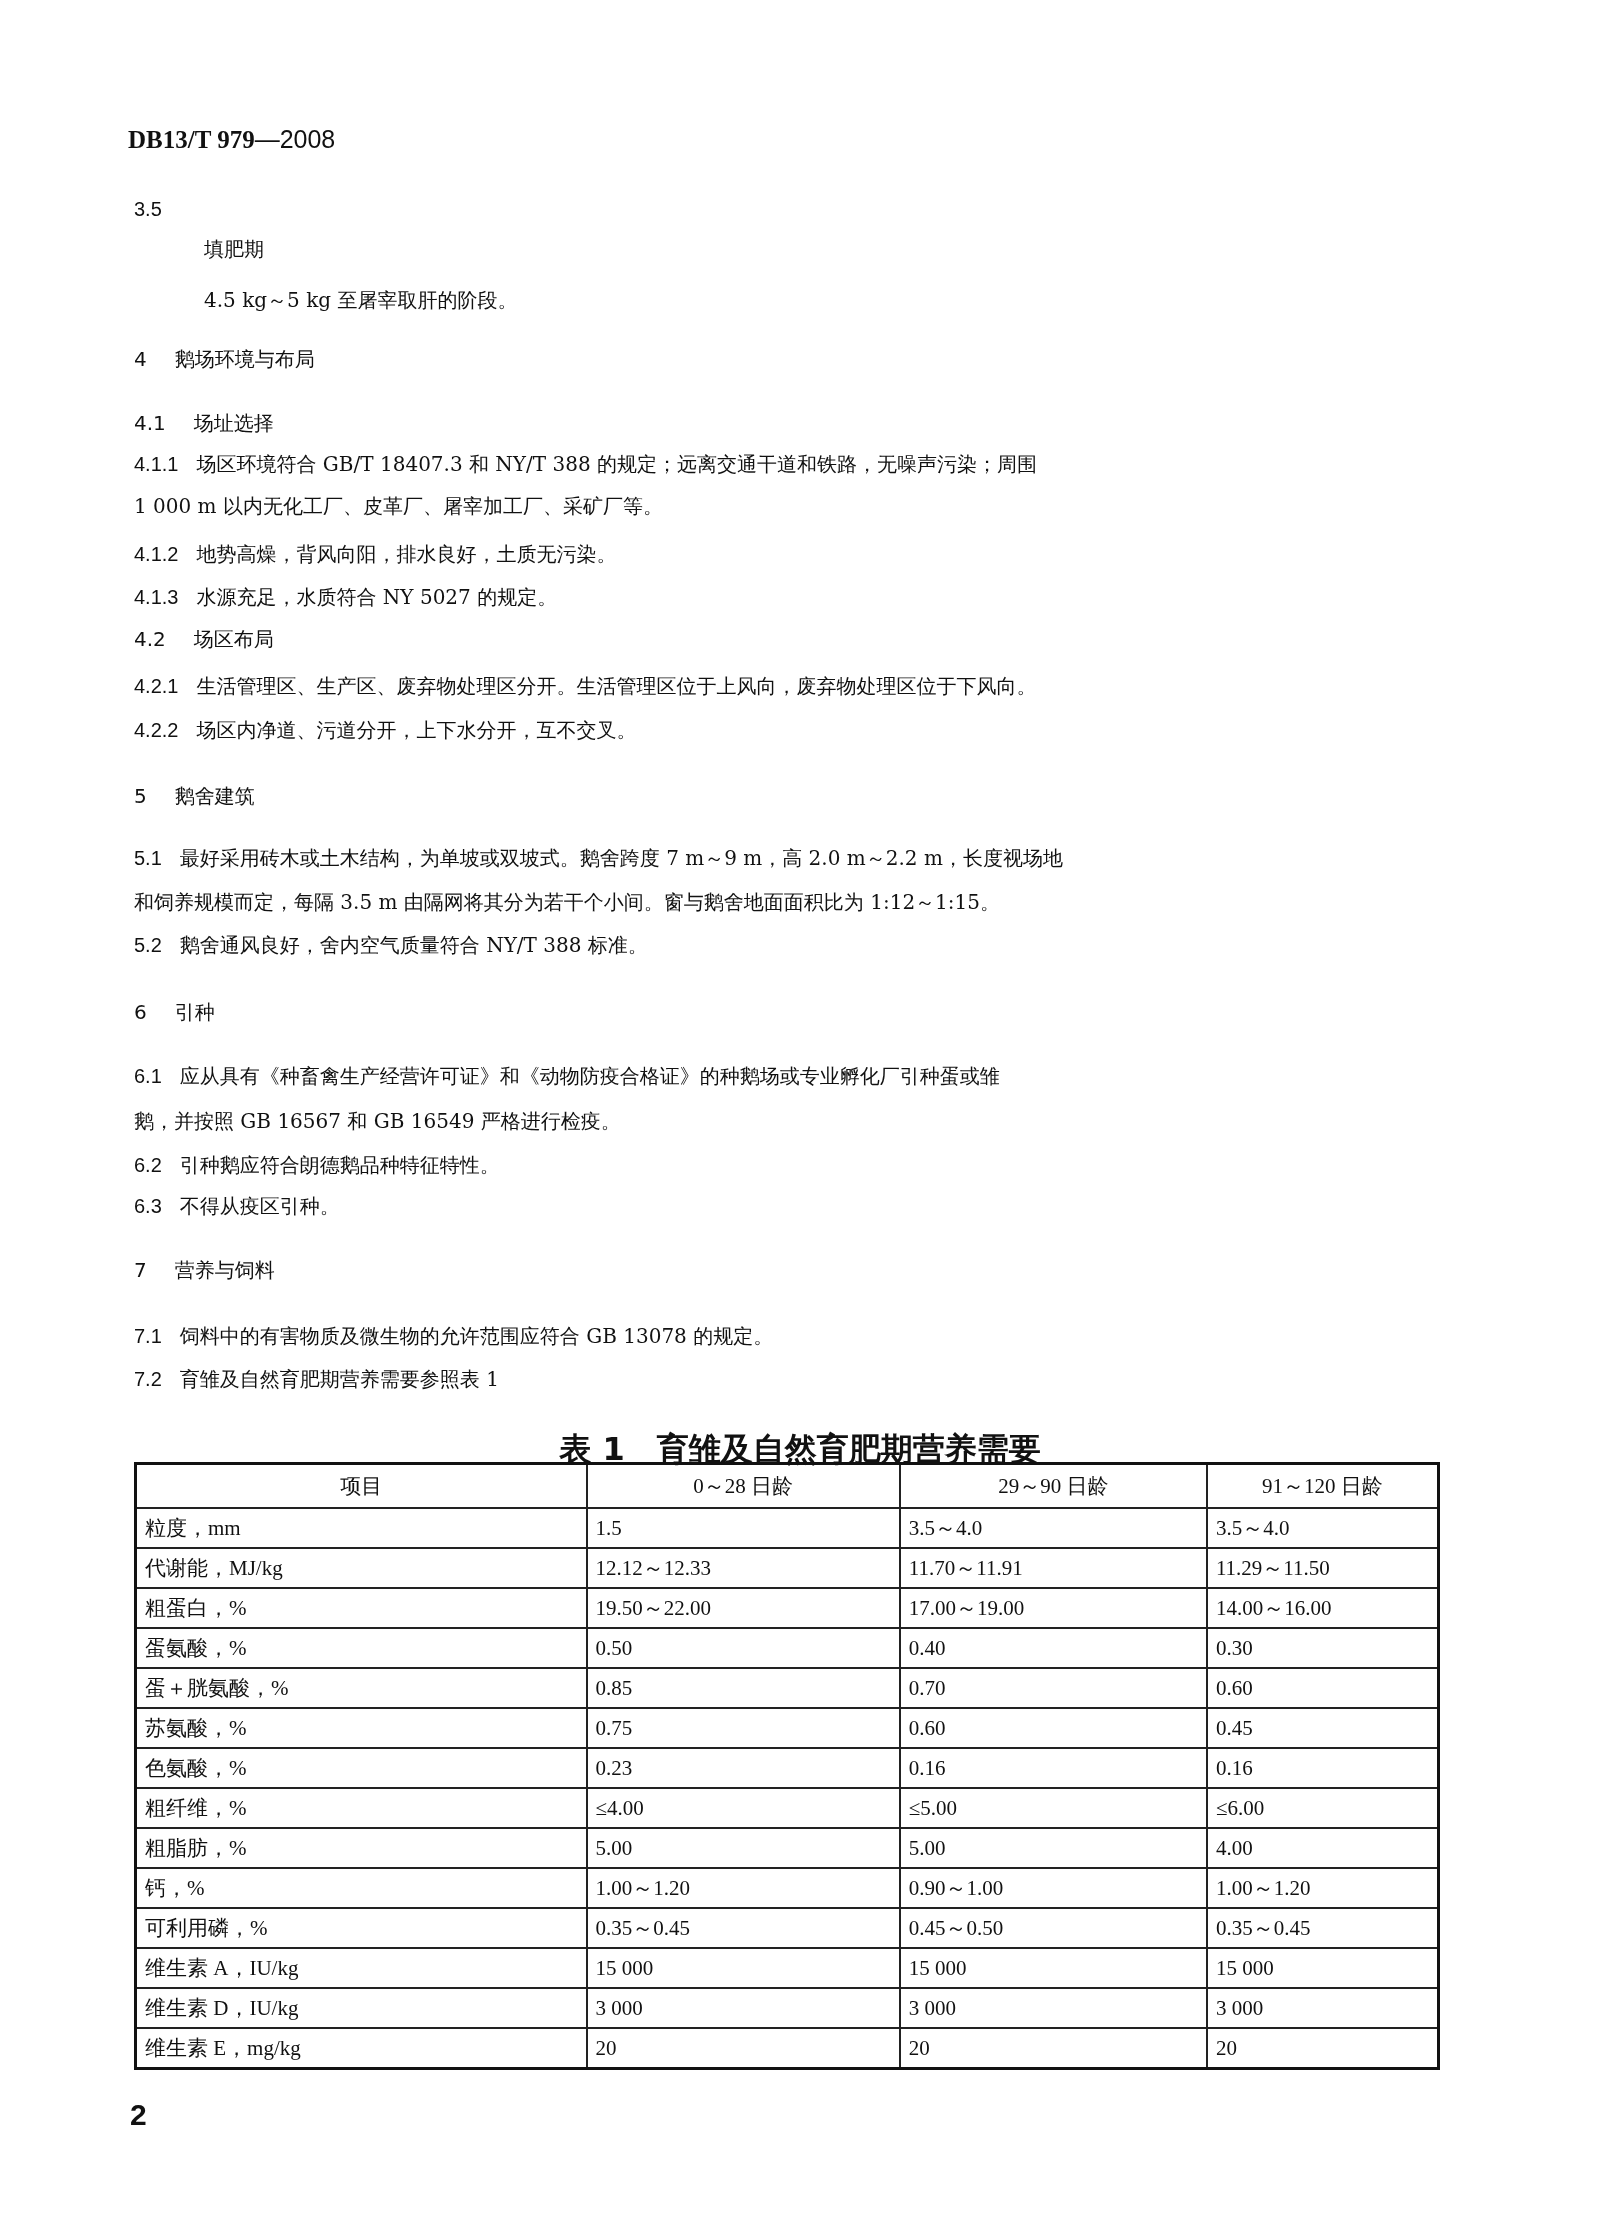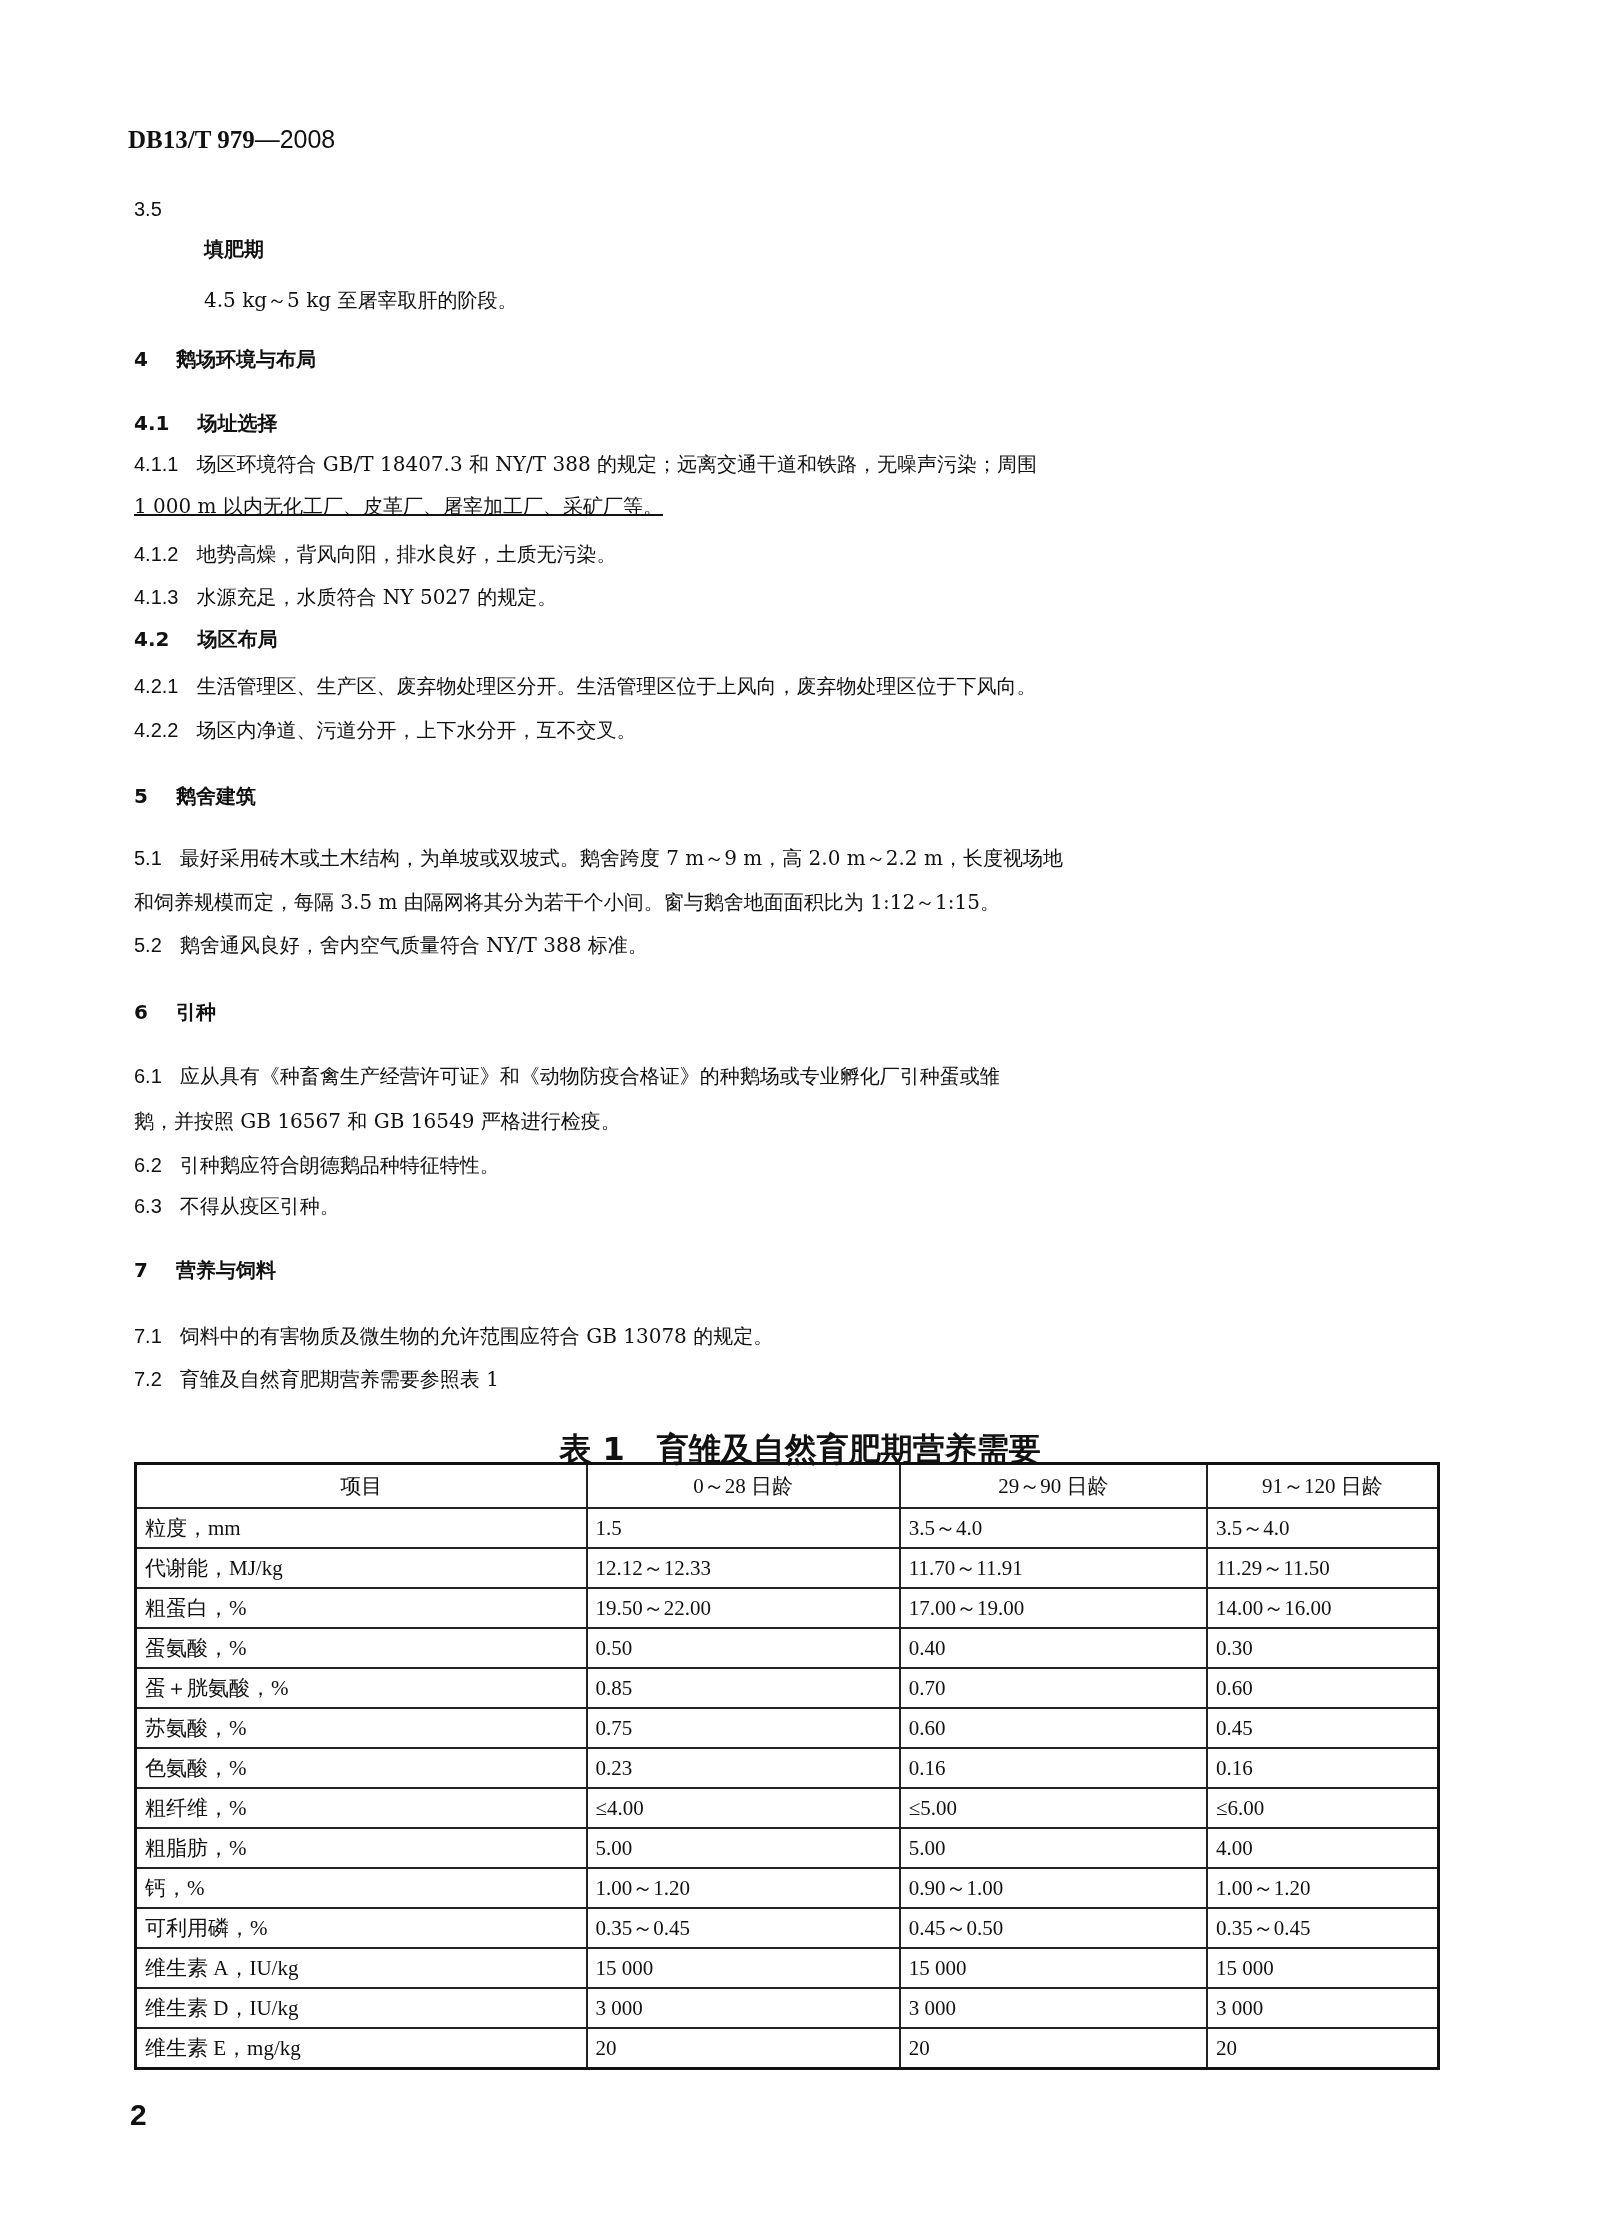--- a/index.html
+++ b/index.html
@@ -1,19 +1,19 @@
 <!DOCTYPE html>
 <html><head>
 <meta charset="utf-8">
 <style>
   html, body { margin:0; padding:0; background:#ffffff; }
   body { width:1600px; height:2219px; position:relative; overflow:hidden;
          font-family:"DejaVu Serif","Liberation Serif",serif; color:#111; }
   .line { position:absolute; left:134px; white-space:nowrap; font-size:20px; line-height:30px; }
-  .hd { font-family:"DejaVu Sans","Liberation Sans",sans-serif; font-weight:bold; }
+  .hd { font-family:"DejaVu Sans","Liberation Sans",sans-serif; font-weight:normal; }
   .num { font-family:"Liberation Sans","DejaVu Sans",sans-serif; display:inline-block; }
   .docid { font-family:"Liberation Serif",serif; font-weight:bold; font-size:25px; }
   .docid .y { font-family:"Liberation Sans",sans-serif; font-weight:normal; }
   .title { position:absolute; left:0; width:1600px; text-align:center; font-family:"DejaVu Sans",sans-serif; font-weight:bold; font-size:32px; top:1428px; }
   table { position:absolute; left:134px; top:1462px; width:1306px; border-collapse:collapse;
           font-family:"Liberation Serif","DejaVu Serif",serif; font-size:21px;padding-left:26px; }
   td, th { border:2px solid #222; padding:0 8px; height:38px; text-align:left; font-weight:normal; }
   th { text-align:center; height:42px; }
   table { border:3px solid #111; }
   .c1 { width:437px; } .c2 { width:298px; } .c3 { width:292px; } .c4 { width:215px; }
@@ -27,21 +27,21 @@
 <div class="line docid" style="top:124px;left:128px;"><span>DB13/T 979</span><span class="y">—2008</span></div>
 
 <div class="line num" style="top:194px;">3.5</div>
 <div class="line hd" style="top:234px;left:204px;">填肥期</div>
 <div class="line" style="top:285px;left:204px;">4.5 kg～5 kg 至屠宰取肝的阶段。</div>
 
 <div class="line hd" style="top:344px;"><span>4</span><span class="sp"></span><span>鹅场环境与布局</span></div>
 
 <div class="line hd" style="top:408px;"><span>4.1</span><span class="sp"></span><span>场址选择</span></div>
 <div class="line" style="top:449px;"><span class="num">4.1.1</span><span class="sp2"></span><span>场区环境符合 GB/T 18407.3 和 NY/T 388 的规定；远离交通干道和铁路，无噪声污染；周围</span></div>
-<div class="line" style="top:491px;text-decoration:underline;">1 000 m 以内无化工厂、皮革厂、屠宰加工厂、采矿厂等。</div>
+<div class="line" style="top:491px;">1 000 m 以内无化工厂、皮革厂、屠宰加工厂、采矿厂等。</div>
 <div class="line" style="top:539px;"><span class="num">4.1.2</span><span class="sp2"></span><span>地势高燥，背风向阳，排水良好，土质无污染。</span></div>
 <div class="line" style="top:582px;"><span class="num">4.1.3</span><span class="sp2"></span><span>水源充足，水质符合 NY 5027 的规定。</span></div>
 
 <div class="line hd" style="top:624px;"><span>4.2</span><span class="sp"></span><span>场区布局</span></div>
 <div class="line" style="top:671px;"><span class="num">4.2.1</span><span class="sp2"></span><span>生活管理区、生产区、废弃物处理区分开。生活管理区位于上风向，废弃物处理区位于下风向。</span></div>
 <div class="line" style="top:715px;"><span class="num">4.2.2</span><span class="sp2"></span><span>场区内净道、污道分开，上下水分开，互不交叉。</span></div>
 
 <div class="line hd" style="top:781px;"><span>5</span><span class="sp"></span><span>鹅舍建筑</span></div>
 <div class="line" style="top:843px;"><span class="num">5.1</span><span class="sp2"></span><span>最好采用砖木或土木结构，为单坡或双坡式。鹅舍跨度 7 m～9 m，高 2.0 m～2.2 m，长度视场地</span></div>
 <div class="line" style="top:887px;">和饲养规模而定，每隔 3.5 m 由隔网将其分为若干个小间。窗与鹅舍地面面积比为 1:12～1:15。</div>

